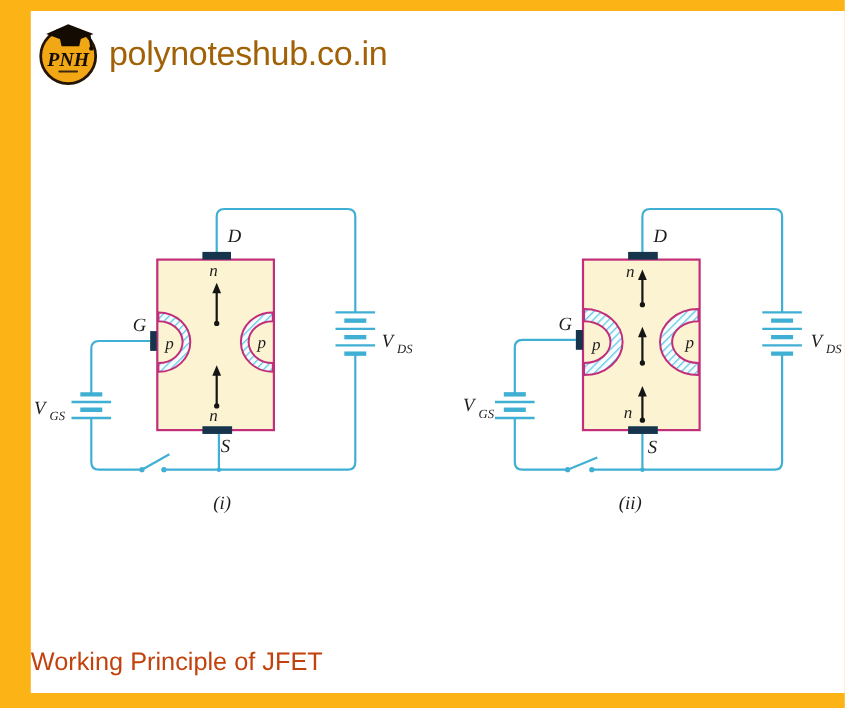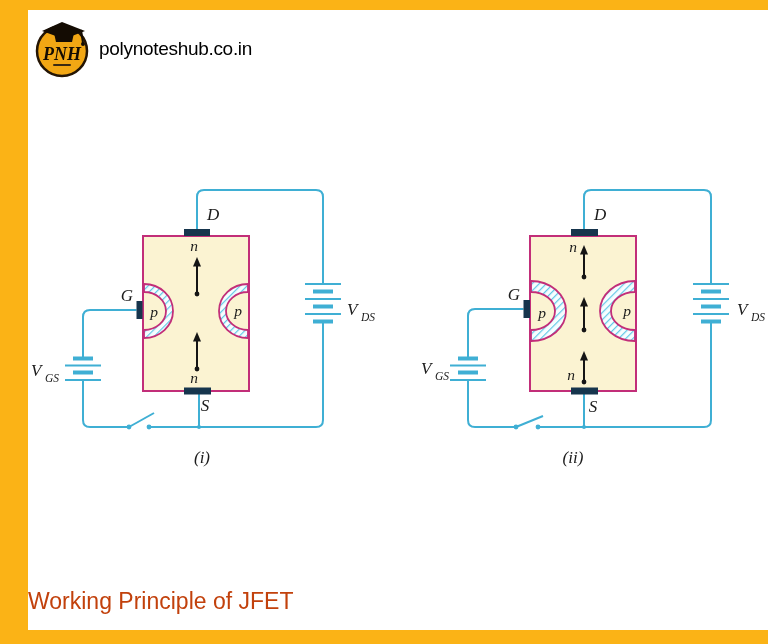--- a/index.html
+++ b/index.html
@@ -11,21 +11,21 @@
   }
   .page{
     position:absolute;left:28px;top:10px;width:742px;height:620px;
     background:#ffffff;
   }
   .header{
     position:absolute;left:5px;top:10px;display:flex;align-items:center;gap:8px;
   }
   .logo{position:relative;width:58px;height:58px;}
   .site-name{
-    font-size:19px;font-weight:500;color:#000000;letter-spacing:-0.3px;
+    font-size:31px;font-weight:500;color:#a16207;letter-spacing:-0.3px;
   }
   .diagram-layer{position:absolute;left:-12px;top:-10px;width:768px;height:644px;}
   .caption{
     position:absolute;left:0;right:0;top:578px;text-align:left;
     font-size:23px;color:#c2410c;font-weight:500;
   }
   svg text{user-select:none;}
   .lbl{font-family:"Liberation Serif",serif;font-style:italic;fill:#1c1c1c;}
 </style>
 </head>

